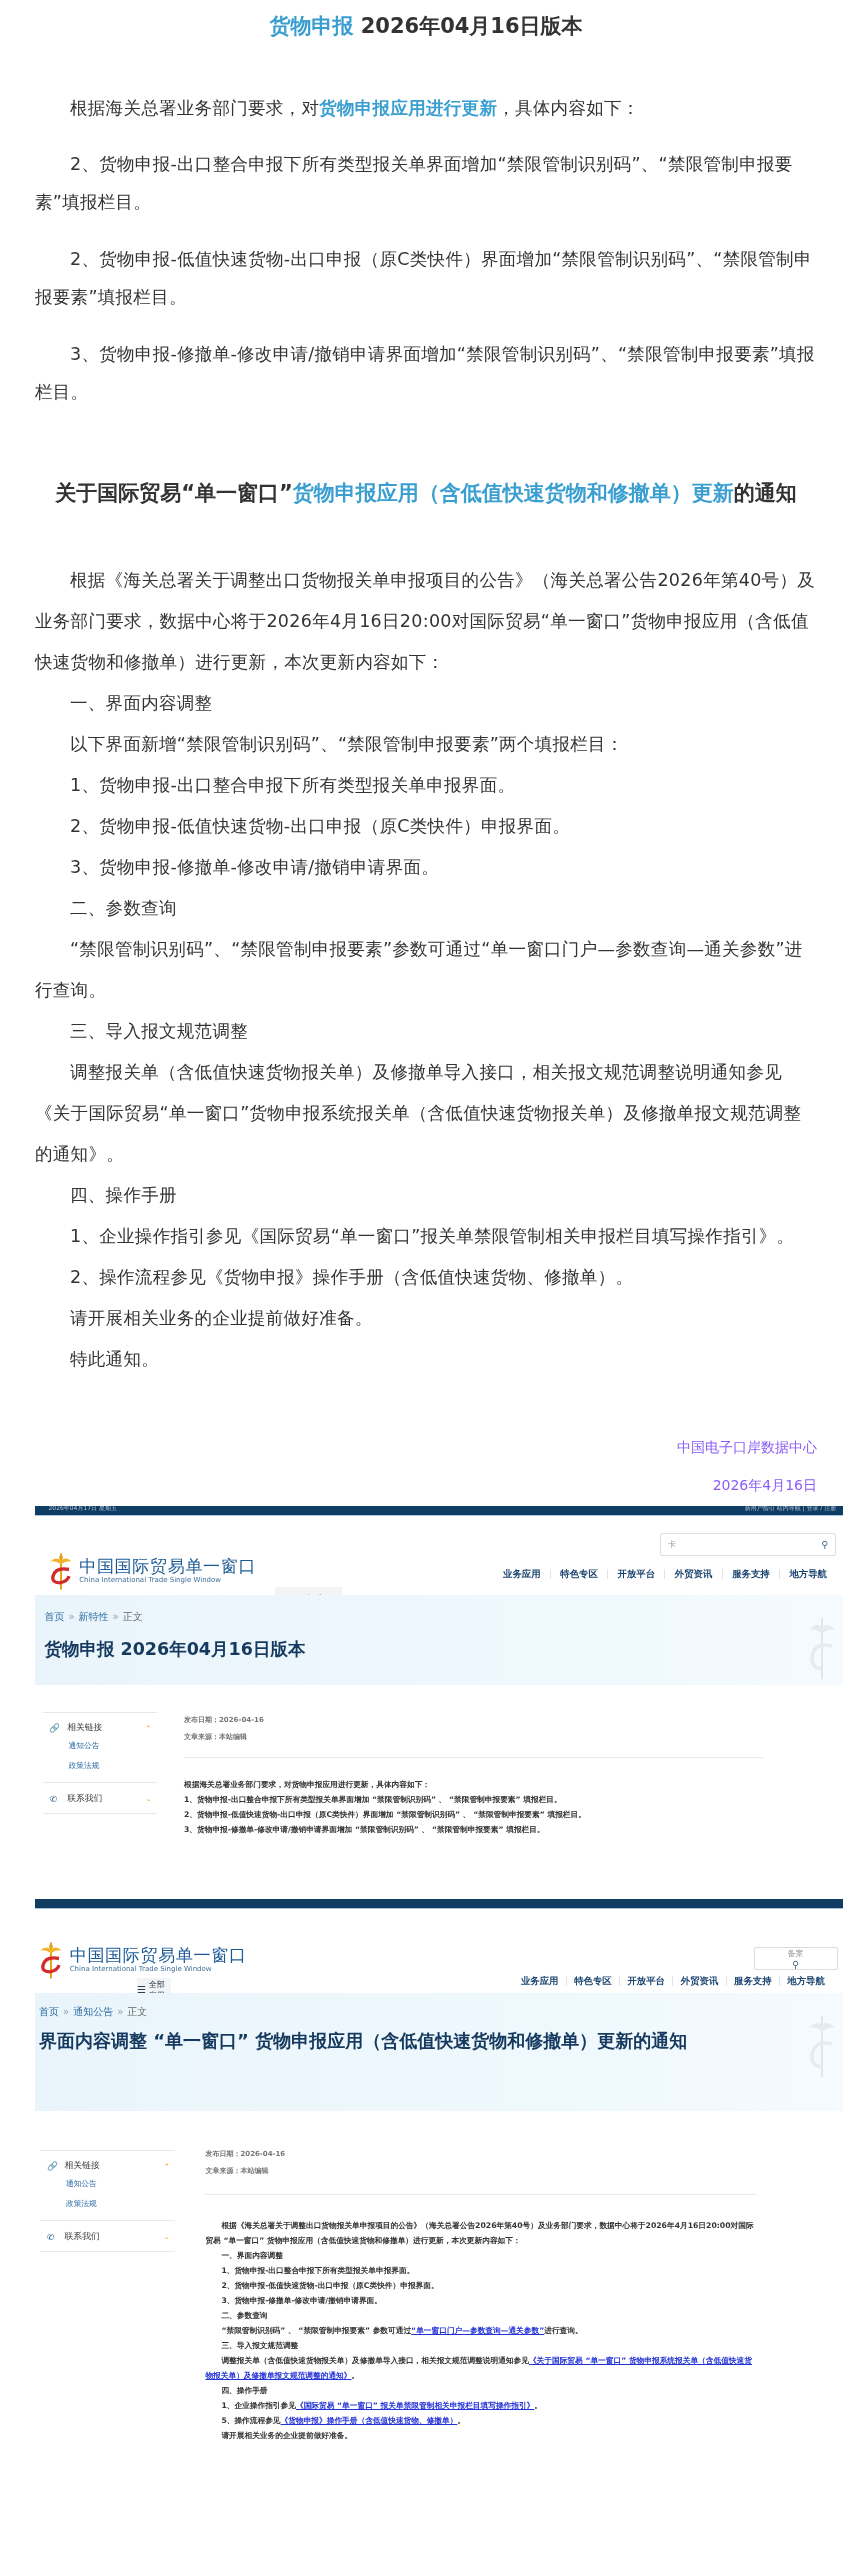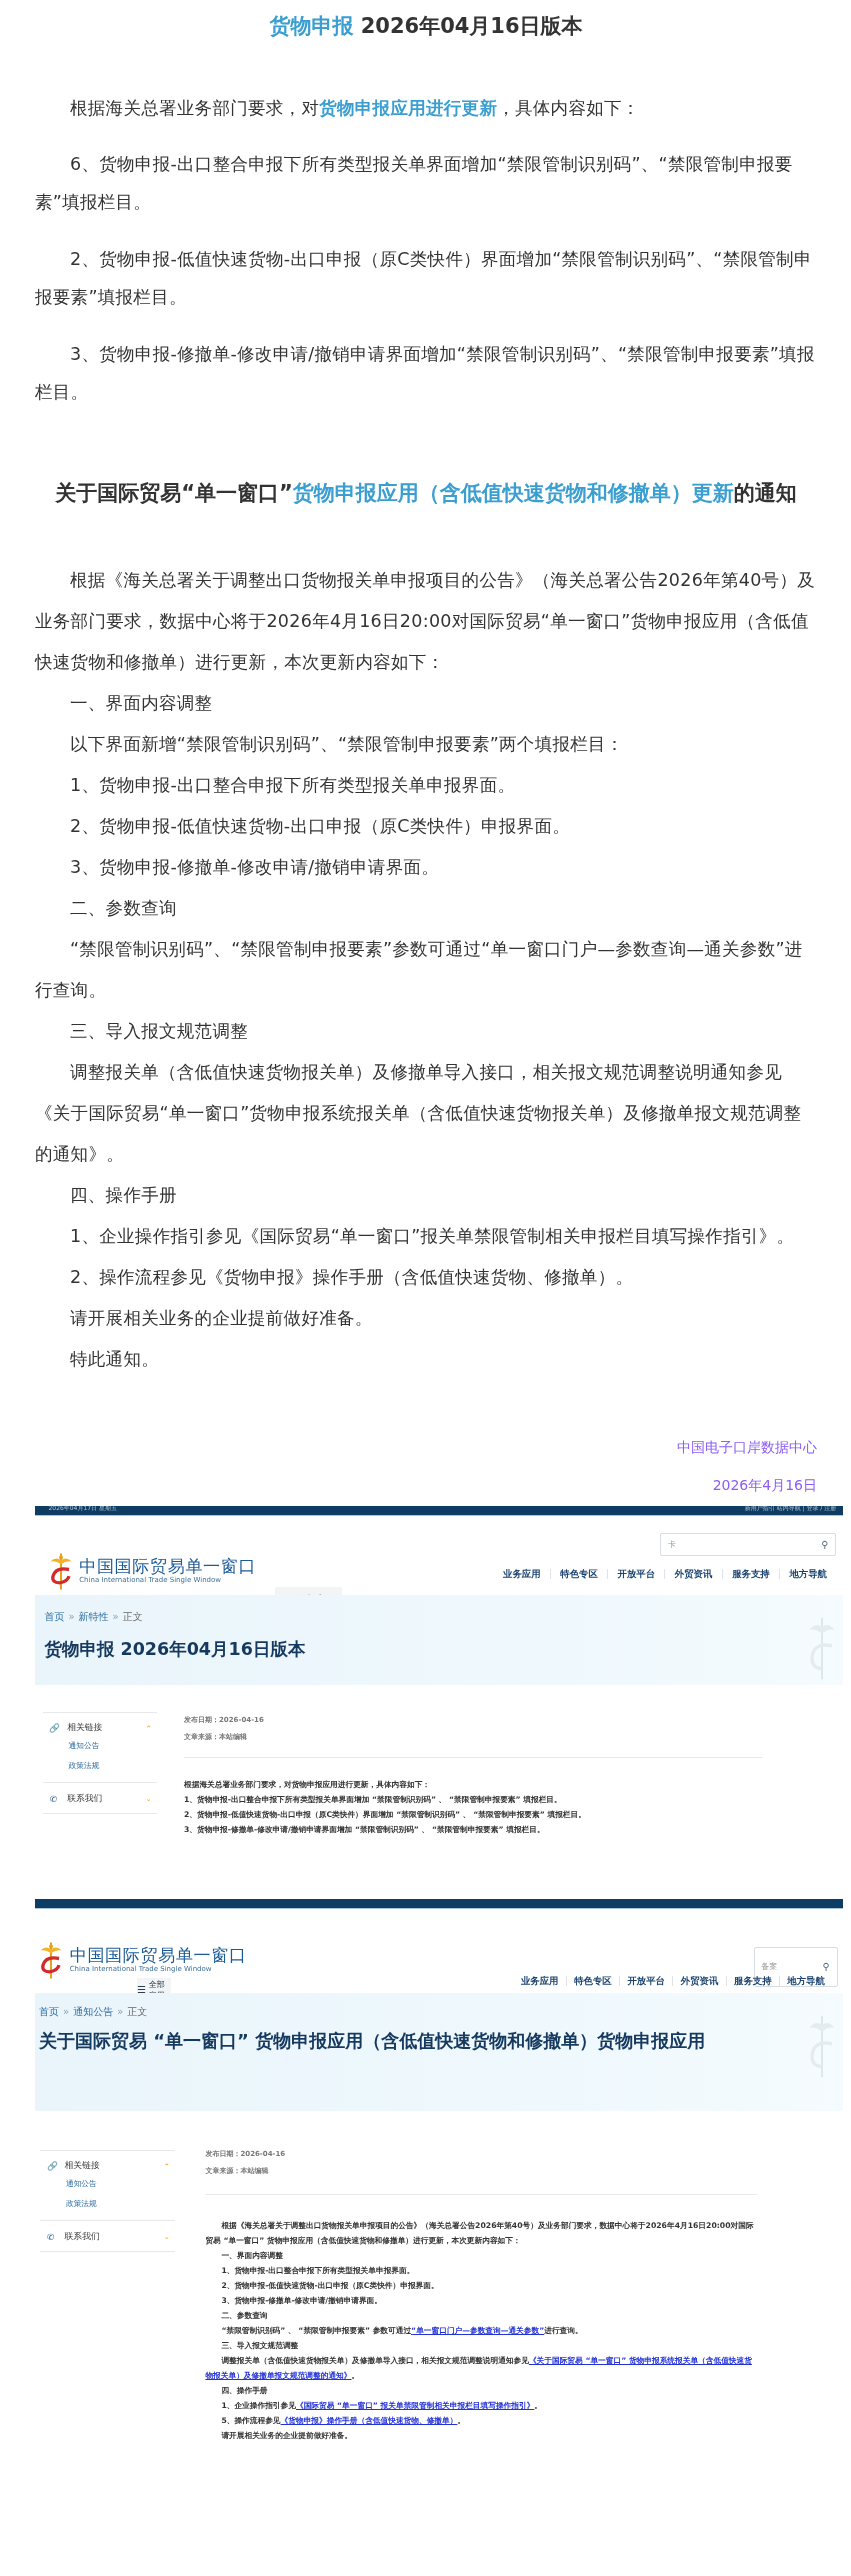--- a/index.html
+++ b/index.html
@@ -33,21 +33,21 @@
   .shot2 .header { height: 84px; }
   .logo { position: absolute; left: 13.5px; top: 36px; display: flex; align-items: center; }
   .shot2 .logo { top: 32px; left: 4px; }
   .logo-mark { width: 24px; height: 39px; position: relative; margin-right: 6.7px; }
   .logo-text-cn { font-size: 17px; color: #1c5a96; letter-spacing: 0.7px; line-height: 20px; }
   .logo-text-en { font-size: 7px; color: #3f6f9a; line-height: 9.4px; }
   .apps-btn { position: absolute; left: 240px; top: 71px; width: 67px; height: 25.6px; background: #f2f4f6; display: flex; align-items: center; justify-content: center; font-size: 9px; color: #2c3e50; }
   .shot2 .apps-btn { left: 99px; top: 69px; width: 34px; height: 24px; font-size: 8px; width: 35px; }
   .apps-btn .burger { margin-right: 5.4px; font-size: 10px; }
   .search { position: absolute; right: 6.7px; top: 17.5px; width: 176px; height: 23px; border: 0.7px solid #d9dee4; border-radius: 2px; background: #fff; display: flex; align-items: center; padding: 0 6.7px; font-size: 8px; color: #999; justify-content: space-between; }
-  .shot2 .search { top: 38px; width: 84px; height: 40px; right: 5.4px; }
+  .shot2 .search { top: 38px; width: 84px; height: 23px; right: 5.4px; flex-direction: column; }
   .search .q { color: #4d6a85; font-size: 10px; }
   .nav { position: absolute; right: 6.7px; top: 53px; display: flex; align-items: center; }
   .shot2 .nav { top: 67px; right: 10.8px; }
   .nav .nav-item { font-size: 9.4px; font-weight: bold; color: #1b4470; padding: 0 9.4px; border-left: 0.7px solid #dfe4ea; line-height: 10.8px; }
   .shot2 .nav .nav-item { font-size: 9.4px; padding: 0 7.4px; }
   .nav .nav-item:first-child { border-left: none; }
 
   .banner { position: relative; background: linear-gradient(90deg, #eaf5fb 0%, #eef8fd 60%, #f5fbfe 100%); }
   .shot1 .banner { height: 90px; margin-top: 0; }
   .shot2 .banner { height: 118px; }
@@ -80,21 +80,21 @@
   .body-line .link { color: #2433d6; text-decoration: underline; }
 </style>
 </head>
 <body>
 
 <div class="article">
   <h1 class="h-title"><span class="accent">货物申报</span><span> 2026年04月16日版本</span></h1>
 
   <div class="intro">
     <p class="p"><span>根据海关总署业务部门要求，对</span><span class="accent-bold">货物申报应用进行更新</span><span>，具体内容如下：</span></p>
-    <p class="p" style="margin-top:17.5px">6、货物申报-出口整合申报下所有类型报关单界面增加“禁限管制识别码”、“禁限管制申报要素”填报栏目。</p>
+    <p class="p" style="margin-top:17.5px">2、货物申报-出口整合申报下所有类型报关单界面增加“禁限管制识别码”、“禁限管制申报要素”填报栏目。</p>
     <p class="p" style="margin-top:19px">2、货物申报-低值快速货物-出口申报（原C类快件）界面增加“禁限管制识别码”、“禁限管制申报要素”填报栏目。</p>
     <p class="p" style="margin-top:19px">3、货物申报-修撤单-修改申请/撤销申请界面增加“禁限管制识别码”、“禁限管制申报要素”填报栏目。</p>
   </div>
 
   <h2 class="h2"><span>关于国际贸易“单一窗口”</span><span class="accent">货物申报应用（含低值快速货物和修撤单）更新</span><span>的通知</span></h2>
 
   <div class="notice-body">
     <p class="p">根据《海关总署关于调整出口货物报关单申报项目的公告》（海关总署公告2026年第40号）及业务部门要求，数据中心将于2026年4月16日20:00对国际贸易“单一窗口”货物申报应用（含低值快速货物和修撤单）进行更新，本次更新内容如下：</p>
     <p class="p">一、界面内容调整</p>
     <p class="p">以下界面新增“禁限管制识别码”、“禁限管制申报要素”两个填报栏目：</p>
@@ -228,21 +228,21 @@
       <span class="nav-item">开放平台</span>
       <span class="nav-item">外贸资讯</span>
       <span class="nav-item">服务支持</span>
       <span class="nav-item">地方导航</span>
     </div>
   </div>
   <div class="banner">
     <div class="crumb" style="left:4px;top:12px;">
       <span class="crumb-link">首页</span><span class="sep">»</span><span class="crumb-link">通知公告</span><span class="sep">»</span><span class="crumb-current">正文</span>
     </div>
-    <div class="banner-title" style="left:4px;top:36px;width:727px;">关于国际贸易 “单一窗口” 货物申报应用（含低值快速货物和修撤单）货物申报应用</div>
+    <div class="banner-title" style="left:4px;top:36px;width:727px;">界面内容调整 “单一窗口” 货物申报应用（含低值快速货物和修撤单）更新的通知</div>
     <svg class="banner-mark" viewBox="0 0 42 100">
         <path d="M21 4 L21 96" stroke="#b8c4cc" stroke-width="3"></path>
         <path d="M2 22 Q12 10 21 18 Q30 10 40 22 Q30 20 21 28 Q12 20 2 22Z" fill="#c8d2d8"></path>
         <path d="M36 46 Q8 40 6 64 Q6 80 20 80" fill="none" stroke="#c8d2d8" stroke-width="5"></path>
       </svg>
   </div>
   <div class="content" style="padding-top:39px">
     <div class="sidebar">
       <div class="side-group">
         <div class="side-head">

